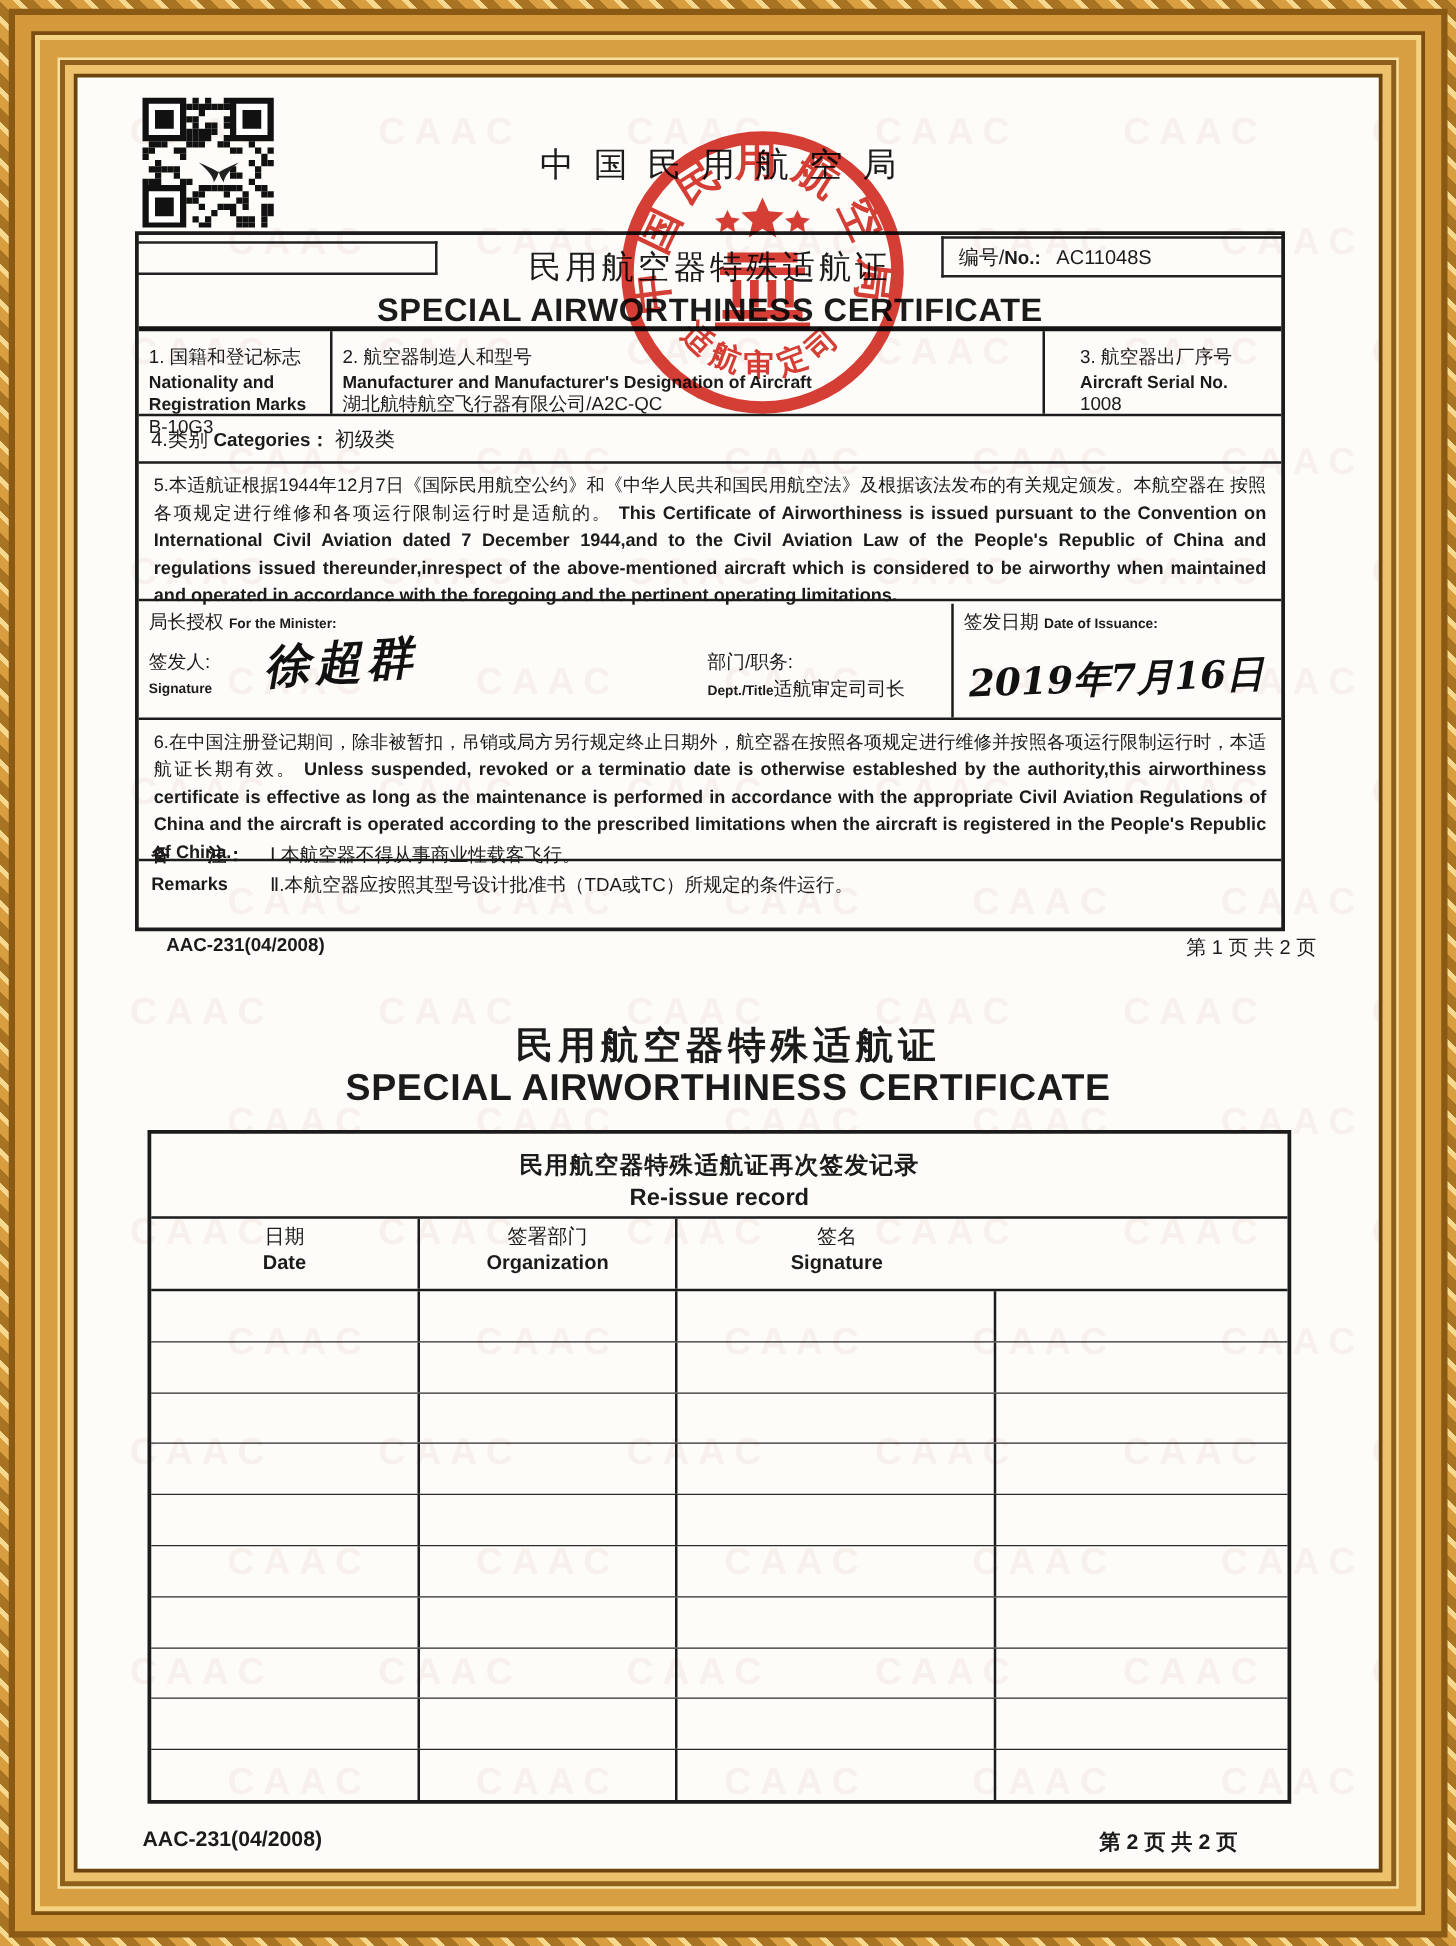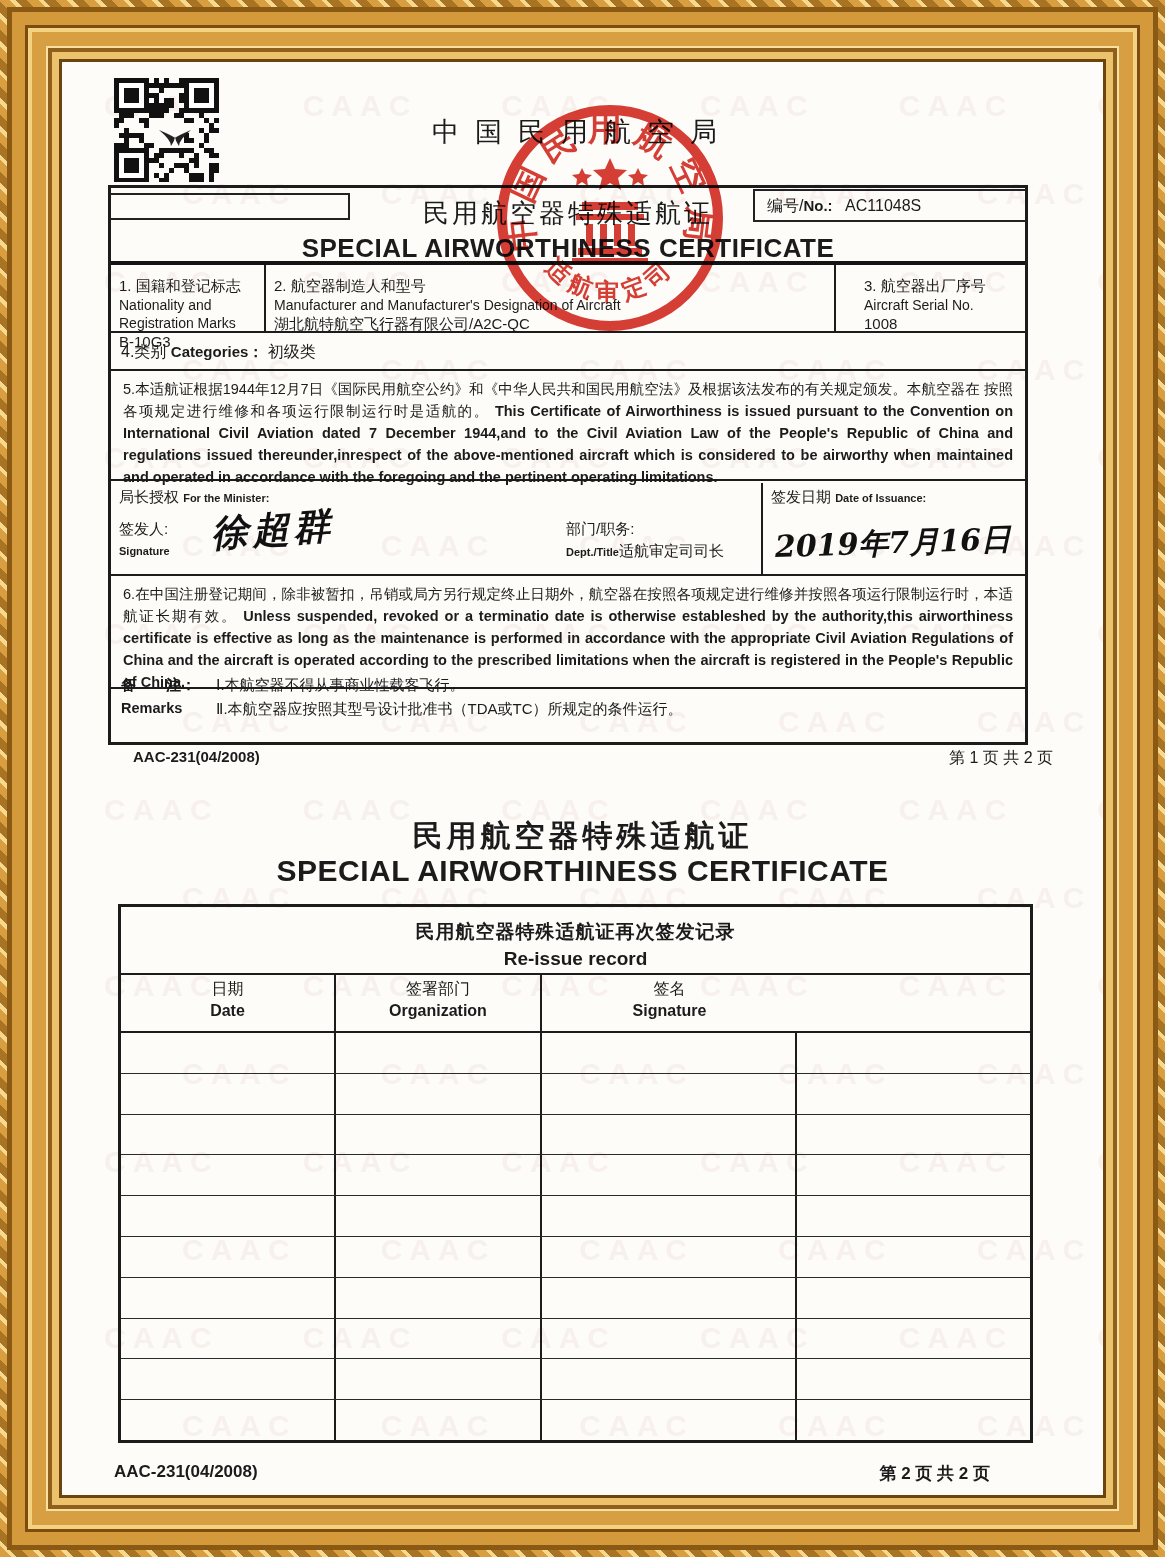--- a/index.html
+++ b/index.html
@@ -53,21 +53,21 @@
     border:2px solid #222;border-left:none;box-sizing:border-box;background:transparent;}
   .no-box{position:absolute;right:-1px;top:1px;width:273px;height:33px;
     border:2px solid #222;border-right:none;box-sizing:border-box;
     font-size:16px;padding:5px 0 0 12px;}
   .no-box b{font-size:15px;}
   .cert-cn{position:absolute;left:0;right:0;top:8px;text-align:center;
     font-size:26px;letter-spacing:3px;font-weight:500;}
   .cert-en{position:absolute;left:0;right:0;top:45px;text-align:center;
     font-size:26px;font-weight:bold;letter-spacing:0.5px;}
   .cell{position:absolute;top:0;bottom:0;box-sizing:border-box;padding:11px 8px;font-size:15px;line-height:1.3;}
-  .cell .en{font-weight:normal;font-size:14px;}
+  .cell .en{font-weight:bold;font-size:14px;}
   .c1{left:0;width:155px;border-right:2px solid #1c1c1c;}
   .c2{left:155px;width:570px;border-right:2px solid #1c1c1c;}
   .c3{left:725px;right:0;margin-left:20px;}
   .cat-line{padding:7px 10px;font-size:16px;}
   .cat-line b{font-size:15px;}
   .clause{font-size:14.5px;line-height:1.52;text-align:justify;}
   .clause .en{font-weight:bold;}
   .sig-left{position:absolute;left:0;top:0;bottom:0;width:650px;border-right:2px solid #1c1c1c;}
   .sig-right{position:absolute;left:650px;right:0;top:0;bottom:0;}
   .lab{font-size:15px;}

